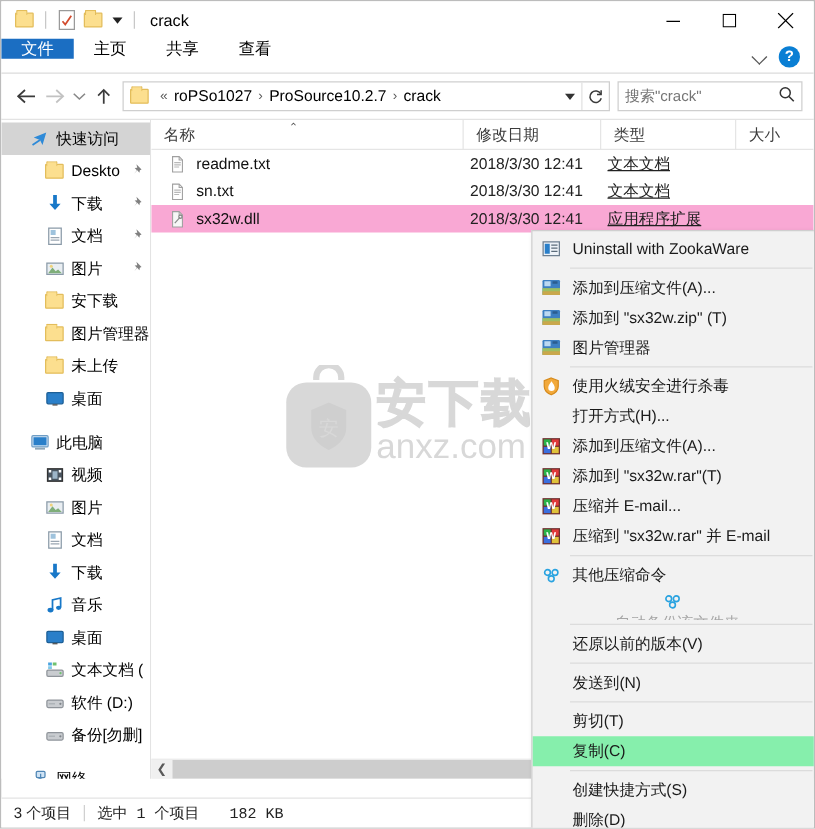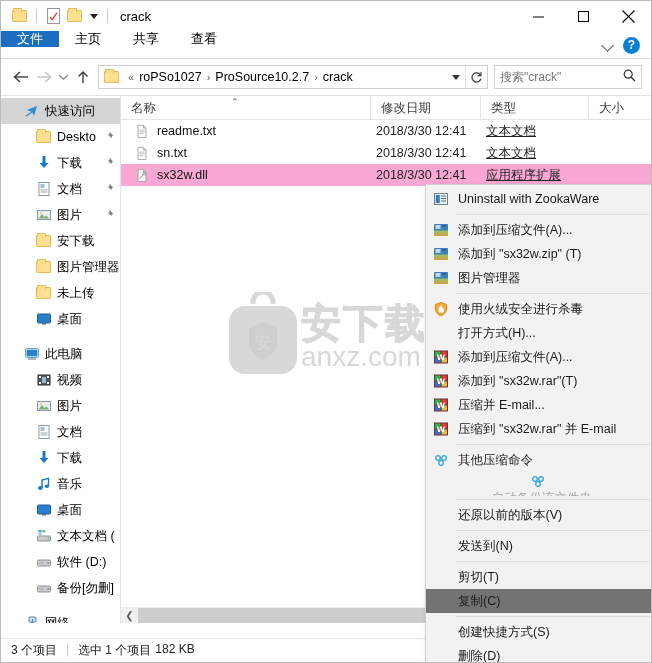--- a/index.html
+++ b/index.html
@@ -284,21 +284,21 @@
     position: absolute;
     left: 0; bottom: 0;
     width: 652px; height: 24px;
     border-top: 1px solid #e3e3e3;
     background: #fff;
     display: flex; align-items: center;
     font-size: 12px; color: #222;
     padding-left: 10px;
   }
   .status-sep { width: 1px; height: 13px; background: #d0d0d0; margin: 0 10px; }
-  .status-sub { display: flex; gap: 4px; }
+  .status-sub { display: flex; align-items: center; gap: 24px; font-family: Liberation Mono, monospace; }
 
   
   #ctxmenu {
     position: absolute;
     left: 424px; top: 183px;
     width: 228px;
     background: #f2f2f2;
     border: 1px solid #cfcfcf;
     box-shadow: 2px 2px 5px rgba(0,0,0,.22);
     padding: 2px 0 0 0;
@@ -306,21 +306,21 @@
     overflow: hidden;
   }
   .mi {
     height: 24px;
     display: flex; align-items: center;
     padding-left: 6px;
     font-size: 12.5px;
     color: #1a1a1a;
     white-space: nowrap;
   }
-  .mi.hl { background: #737373; }
+  .mi.hl { background: #86efac; }
   .mi.bold { font-weight: normal; }
   .mi.disabled { color: #a6a6a6; flex-direction: column; }
   .mi.noicon { padding-left: 32px; }
   .mi-ico {
     width: 18px; height: 18px; margin-right: 8px; flex: 0 0 18px;
     display: flex; align-items: center; justify-content: center;
   }
   .mi-sep {
     height: 1px; background: #dcdcdc; margin: 3px 2px 3px 30px;
   }

